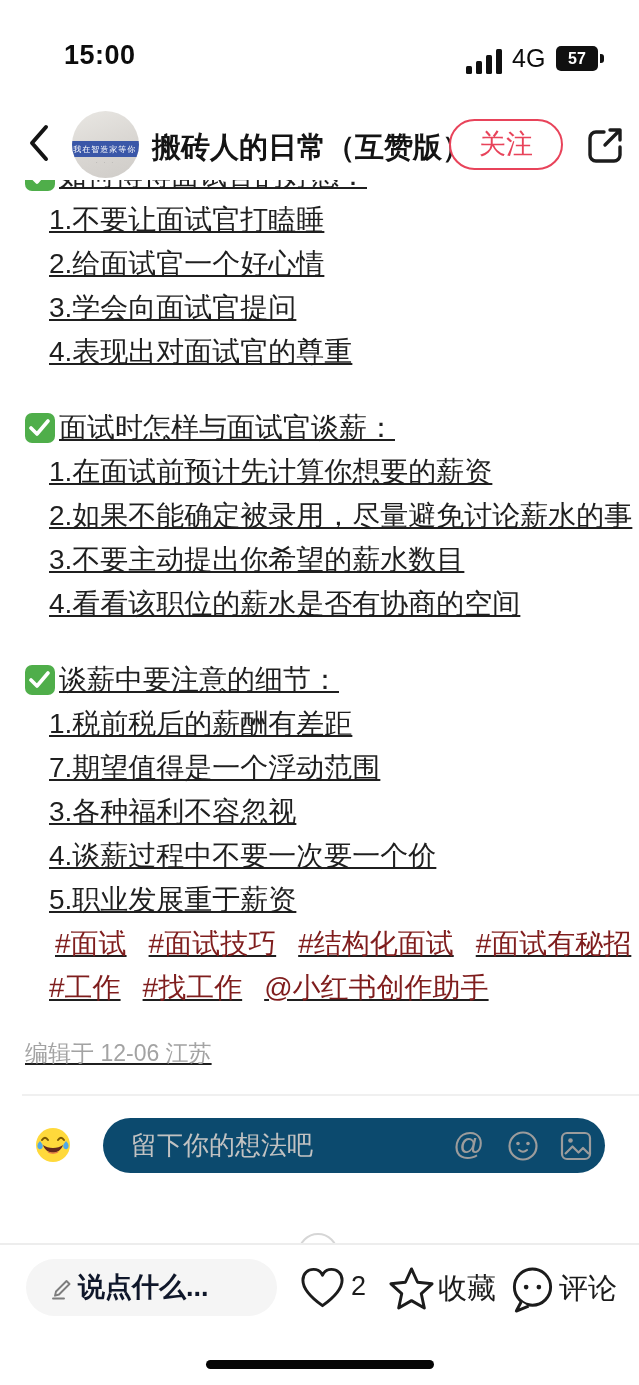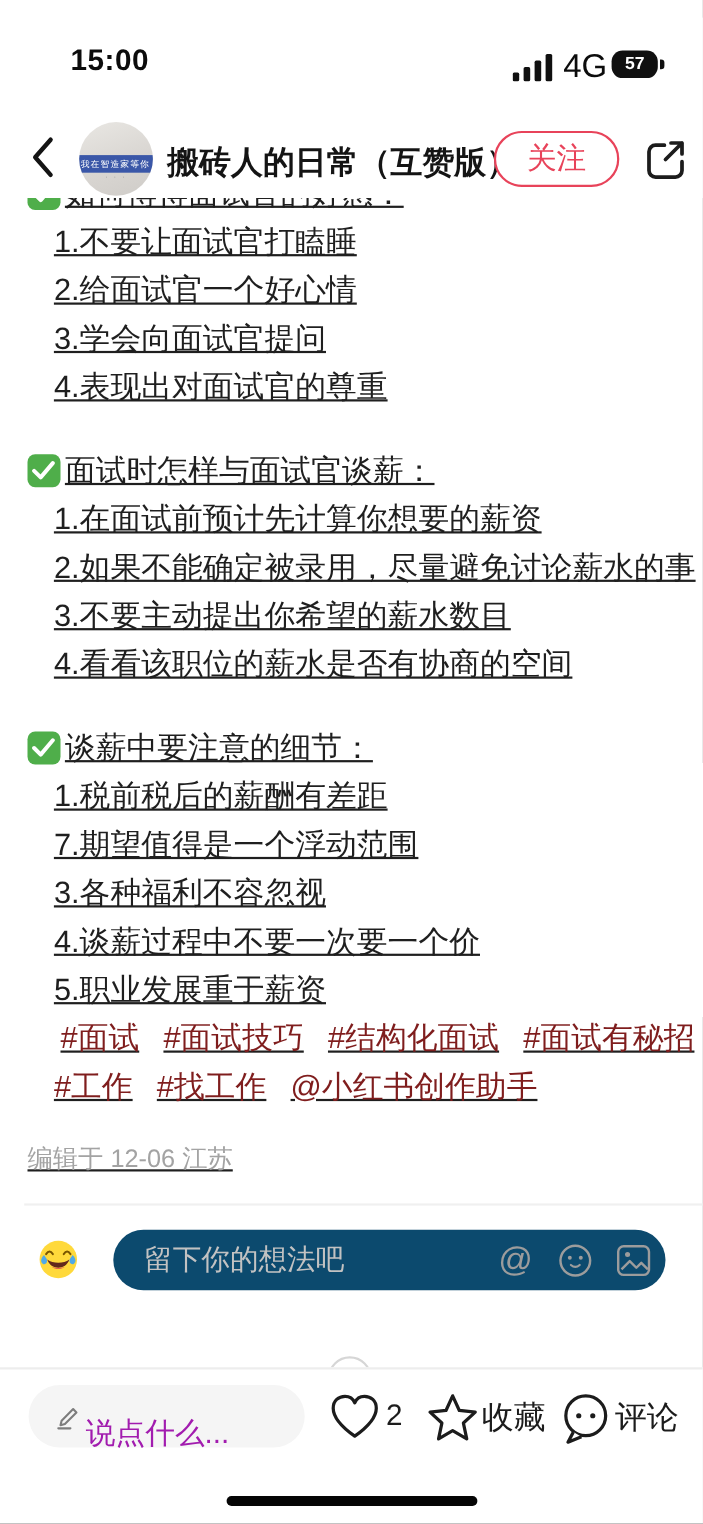--- a/index.html
+++ b/index.html
@@ -3,22 +3,22 @@
 <meta charset="utf-8">
 <style>
   html,body{margin:0;padding:0;background:#888;}
   *{box-sizing:border-box;font-family:"Liberation Sans","DejaVu Sans",sans-serif;}
   #screen{position:relative;width:639px;height:1385px;background:#ffffff;overflow:hidden;margin:0 auto;}
 
   
   .header{position:absolute;left:0;top:16px;width:639px;height:164px;background:#ffffff;z-index:10;}
   .time{position:absolute;left:64px;top:24px;font-size:27px;font-weight:bold;color:#0c0c0c;letter-spacing:.5px;}
   .sig{position:absolute;left:466px;top:32px;}
-  .net{position:absolute;left:512px;top:28px;font-size:30px;font-weight:500;color:#0c0c0c;text-align:right;}
-  .batt{position:absolute;left:556px;top:30px;width:42px;height:25px;background:#101010;border-radius:10px;color:#fff;
+  .net{position:absolute;left:512px;top:28px;font-size:25px;font-weight:500;color:#0c0c0c;text-align:right;}
+  .batt{position:absolute;left:556px;top:30px;width:42px;height:25px;background:#101010;border-radius:5px;color:#fff;
         font-size:16px;font-weight:bold;text-align:center;line-height:25px;}
   .batt-nub{position:absolute;left:600px;top:38px;width:4px;height:9px;background:#101010;border-radius:0 3px 3px 0;}
   .back{position:absolute;left:26px;top:106px;width:28px;height:42px;cursor:pointer;}
   .avatar{position:absolute;left:72px;top:95px;width:67px;height:67px;border-radius:50%;overflow:hidden;
           background:linear-gradient(160deg,#e9e7e3 0%,#d9d6d2 55%,#cfccc8 100%);}
   .av-band{position:absolute;left:-4px;top:45%;width:110%;height:16px;background:#3a57a8;color:#fff;font-size:8px;
            text-align:center;line-height:17px;letter-spacing:1px;}
   .av-sub{position:absolute;left:0;top:72%;width:100%;text-align:center;font-size:6px;color:#8a8a8a;letter-spacing:2px;}
   .title{position:absolute;left:152px;top:112px;font-size:29px;font-weight:600;color:#141414;white-space:nowrap;}
   .follow{position:absolute;left:449px;top:103px;width:114px;height:51px;border:2px solid #e8435a;border-radius:27px;
@@ -48,21 +48,21 @@
   .smile-ic{position:absolute;left:404px;top:12px;cursor:pointer;}
   .img-ic{position:absolute;left:457px;top:13px;cursor:pointer;}
 
   
   .peek{position:absolute;left:298px;top:1233px;width:40px;height:40px;border:2px solid #d6d6d6;border-radius:50%;z-index:4;}
 
   
   .footer{position:absolute;left:0;top:1243px;width:639px;height:142px;background:#ffffff;border-top:2px solid #ededed;z-index:10;}
   .say-pill{position:absolute;left:26px;top:14px;width:251px;height:57px;background:#f5f5f5;border-radius:29px;cursor:text;}
   .pencil{position:absolute;left:21px;top:15px;}
-  .say-ph{position:absolute;left:52px;top:16px;height:57px;line-height:57px;font-size:27px;color:#a21caf;}
+  .say-ph{position:absolute;left:52px;top:0;height:57px;line-height:57px;font-size:27px;color:#0f172a;font-weight:bold;}
   .act-ic{position:absolute;cursor:pointer;}
   .act-label{position:absolute;top:24px;font-size:29px;font-weight:500;color:#1c1c1c;cursor:pointer;}
   .like-n{position:absolute;left:351px;top:26px;font-size:27px;color:#1c1c1c;}
   .home{position:absolute;left:206px;top:115px;width:228px;height:9px;background:#050505;border-radius:5px;}
 </style>
 </head>
 <body>
 
 <div id="screen">
 

